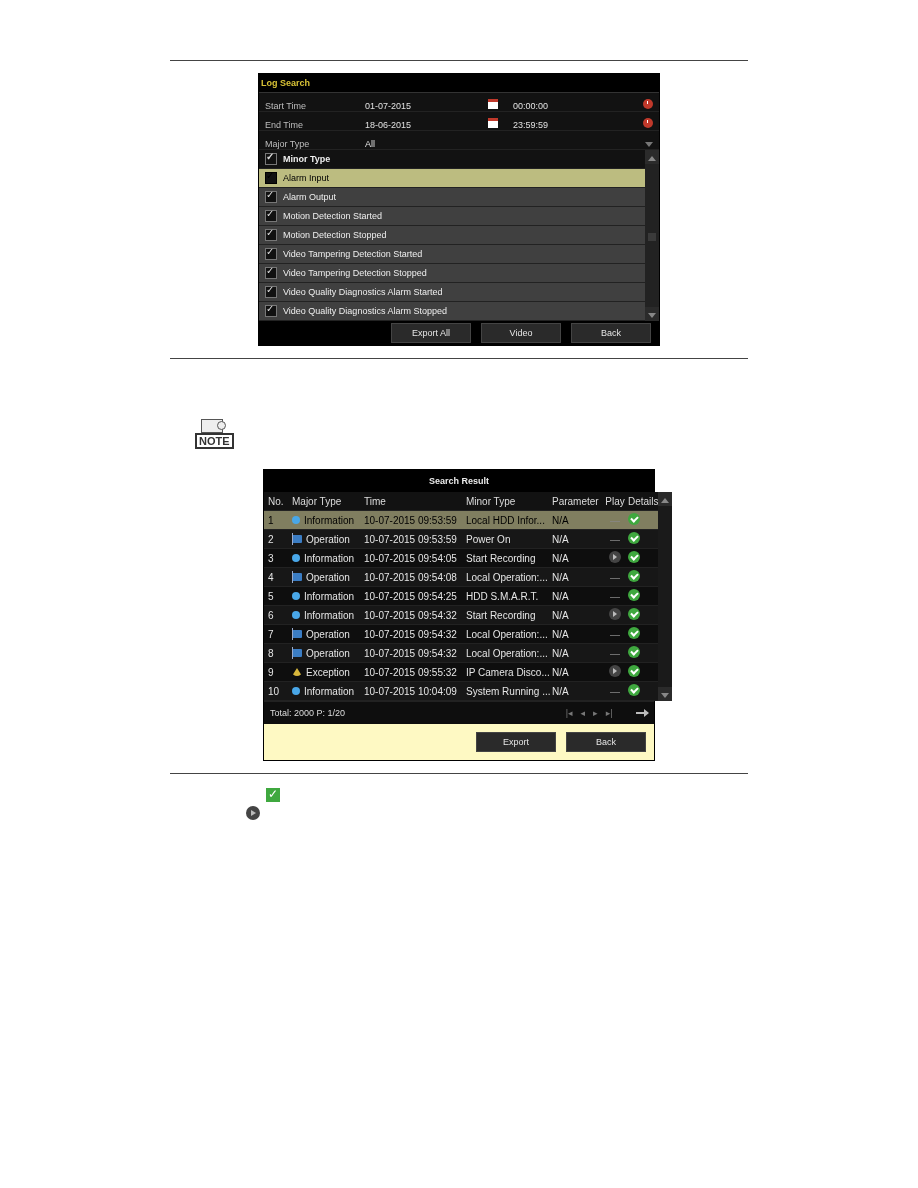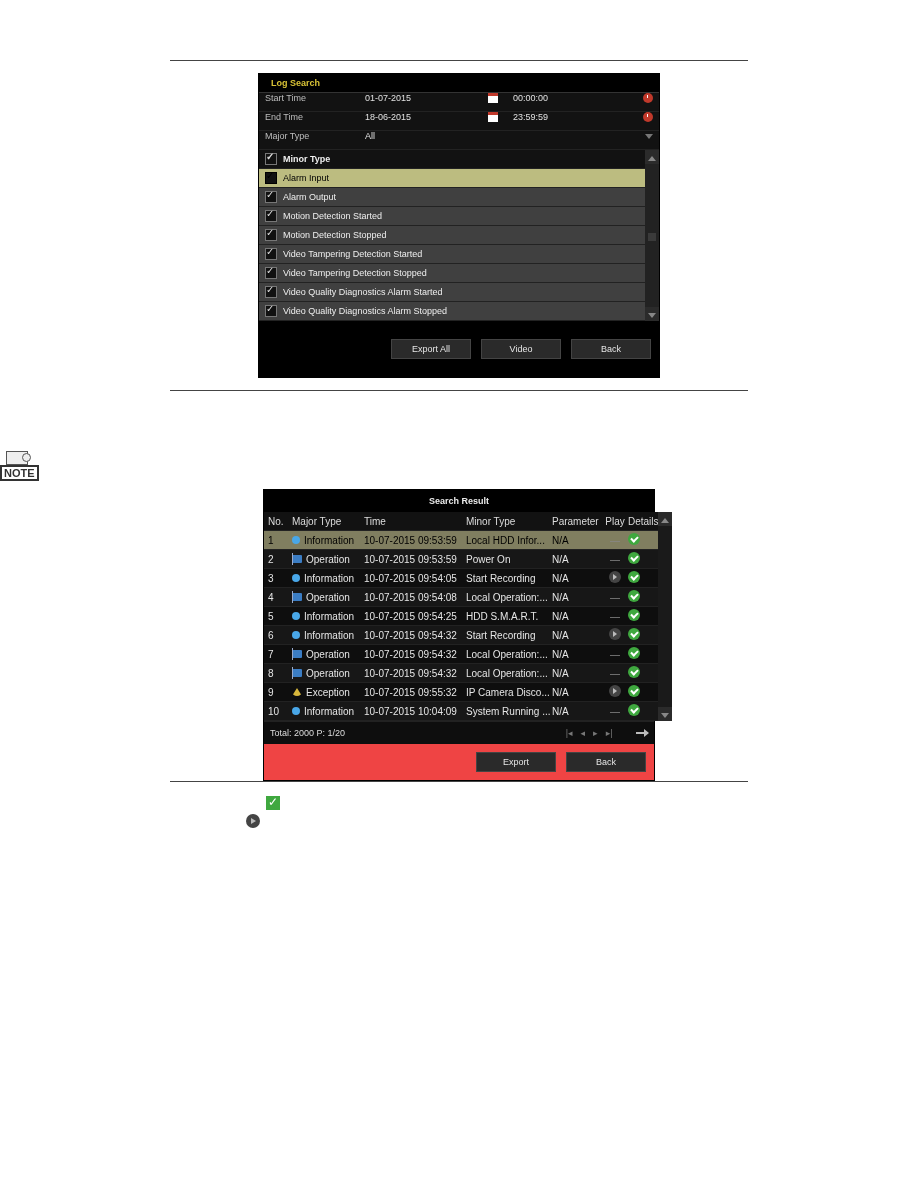--- a/index.html
+++ b/index.html
@@ -1,21 +1,21 @@
 <!DOCTYPE html>
 <html><head>
 <meta charset="utf-8">
 <style>
   html,body{margin:0;padding:0;background:#fff;font-family:Arial,Helvetica,sans-serif;font-size:11px;color:#111}
   .page{width:918px;margin:0 auto;padding:60px 0}
   .rule{height:1px;background:#444;margin:0 170px}
   .panel{background:#000;color:#d7d7d7;margin:12px auto;width:400px;font-size:9px;border:1px solid #000}
-  .panel2{background:#ef4444;color:#d7d7d7;margin:0 auto;width:390px;font-size:9px;border:1px solid #000}
-  .p-title{color:#d8c236;font-weight:bold;padding:4px 12px;border-bottom:1px solid #333;background:#000}
-  .row{display:flex;align-items:flex-start;height:18px;padding:0 6px;border-bottom:1px solid #222;background:#121212}
+  .panel2{background:#fef9c3;color:#d7d7d7;margin:12px auto;width:390px;font-size:9px;border:1px solid #000}
+  .p-title{color:#d8c236;font-weight:bold;padding:4px 2px;border-bottom:1px solid #333;background:#000}
+  .row{display:flex;align-items:flex-end;height:18px;padding:0 6px;border-bottom:1px solid #222;background:#121212}
   .row .lbl{width:100px;color:#bdbdbd}
   .row .val{width:120px;color:#e0e0e0}
   .row .cal{width:16px;text-align:center}
   .row .time{width:90px;color:#e0e0e0;margin-left:12px}
   .row .end{width:16px;text-align:right;margin-left:auto}
   .cal-icon{display:inline-block;width:10px;height:10px;background:#fff;position:relative}
   .cal-icon::before{content:"";position:absolute;top:0;left:0;right:0;height:3px;background:#c0392b}
   .clock-icon{display:inline-block;width:10px;height:10px;border-radius:50%;background:#c0392b;position:relative}
   .clock-icon::before{content:"";position:absolute;left:4px;top:2px;width:1px;height:3px;background:#fff}
   .chevd{display:inline-block;width:0;height:0;border-left:4px solid transparent;border-right:4px solid transparent;border-top:5px solid #777}
@@ -24,21 +24,21 @@
   .listwrap{display:flex}
   .listbody{flex:1}
   .minor-head{display:flex;align-items:center;height:18px;padding:0 6px;background:#121212;border-bottom:1px solid #222;font-weight:bold;color:#eee}
   .chk{display:inline-block;width:10px;height:10px;background:#111;border:1px solid #777;position:relative;margin-right:6px;vertical-align:middle}
   .chk::after{content:"✓";position:absolute;top:-3px;left:0;font-size:10px;color:#ddd}
   .mi{display:flex;align-items:center;height:18px;padding:0 6px;background:#404040;border-bottom:1px solid #222;color:#eee}
   .mi.sel{background:#bcbc80;color:#000}
   .mi.sel .chk{border-color:#000}
   .mi.sel .chk::after{color:#000}
   .scrollcol{width:14px;background:#222;display:flex;flex-direction:column;align-items:center;justify-content:space-between}
-  .btnbar{display:flex;justify-content:flex-end;gap:10px;padding:18px 8px}
+  .btnbar{display:flex;justify-content:flex-end;gap:10px;padding:2px 8px}
   .btn{background:#2a2a2a;border:1px solid #444;color:#e5e5e5;padding:4px 10px;min-width:58px;text-align:center;font-size:9px}
   .sr-title{text-align:center;color:#eaeaea;padding:6px 0;font-weight:bold;background:#000}
   .sr-table{display:flex}
   .sr-body{flex:1}
   .sr-head,.sr-row{display:flex;align-items:center;height:18px;font-size:10px;color:#e5e5e5;border-bottom:1px solid #222}
   .sr-head{background:#121212;color:#ddd}
   .sr-row.odd{background:#171717}.sr-row.even{background:#0e0e0e}
   .sr-row.hi{background:#807e60;color:#000}
   .c-no{width:24px;padding-left:4px}
   .c-mt{width:72px;display:flex;align-items:center;gap:4px}
@@ -53,21 +53,21 @@
   .dot.flag::after{content:"";position:absolute;left:0;top:-2px;width:1px;height:12px;background:#9ac}
   .dot.tri{width:0;height:0;border-left:5px solid transparent;border-right:5px solid transparent;border-bottom:8px solid #d7b73c}
   .dash{color:#888}
   .playcirc{display:inline-block;width:12px;height:12px;border-radius:50%;background:#444;position:relative}
   .playcirc::after{content:"";position:absolute;left:4px;top:3px;border-left:4px solid #bbb;border-top:3px solid transparent;border-bottom:3px solid transparent}
   .okcirc{display:inline-block;width:12px;height:12px;border-radius:50%;background:#3fa83f;position:relative}
   .okcirc::after{content:"";position:absolute;left:3px;top:3px;width:5px;height:3px;border-left:2px solid #fff;border-bottom:2px solid #fff;transform:rotate(-45deg)}
   .sr-foot{display:flex;align-items:center;height:22px;background:#0e0e0e;color:#ddd;padding:0 6px;border-top:1px solid #222}
   .pager{margin-left:auto;display:flex;gap:8px;color:#777;font-size:9px;align-items:center}
   .arrow{display:inline-block;width:0;height:0}
-  .note-icon{display:inline-block;position:relative;width:36px;height:30px;margin-top:60px;margin-bottom:6px}
+  .note-icon{display:inline-block;position:relative;width:36px;height:30px;margin-left:195px;margin-top:60px;margin-bottom:6px}
   .note-icon .cam{position:absolute;left:6px;top:0;width:20px;height:12px;border:1px solid #555;background:#eee}
   .note-icon .lens{position:absolute;right:-4px;top:1px;width:7px;height:7px;border:1px solid #555;background:#eee;border-radius:50%}
   .note-icon .lbl{position:absolute;left:0;top:14px;border:2px solid #333;padding:0 2px;font-weight:bold;background:#fff;color:#333}
   .inline-green{display:inline-block;width:14px;height:14px;background:#3fa83f;vertical-align:middle;position:relative;margin-left:266px;margin-right:470px}
   .inline-green::after{content:"✓";color:#fff;position:absolute;left:2px;top:-1px;font-size:12px}
   .inline-play{display:inline-block;width:14px;height:14px;border-radius:50%;background:#444;position:relative;vertical-align:middle;margin-left:246px}
   .inline-play::after{content:"";position:absolute;left:5px;top:4px;border-left:5px solid #bbb;border-top:3px solid transparent;border-bottom:3px solid transparent}
   .scrollcol2{width:14px;background:#1a1a1a;display:flex;flex-direction:column;align-items:center;justify-content:space-between}
   .scrup{background:#2b2b2b;height:14px;width:14px;display:flex;align-items:center;justify-content:center}
   .scrdn{background:#2b2b2b;height:14px;width:14px;display:flex;align-items:center;justify-content:center}

